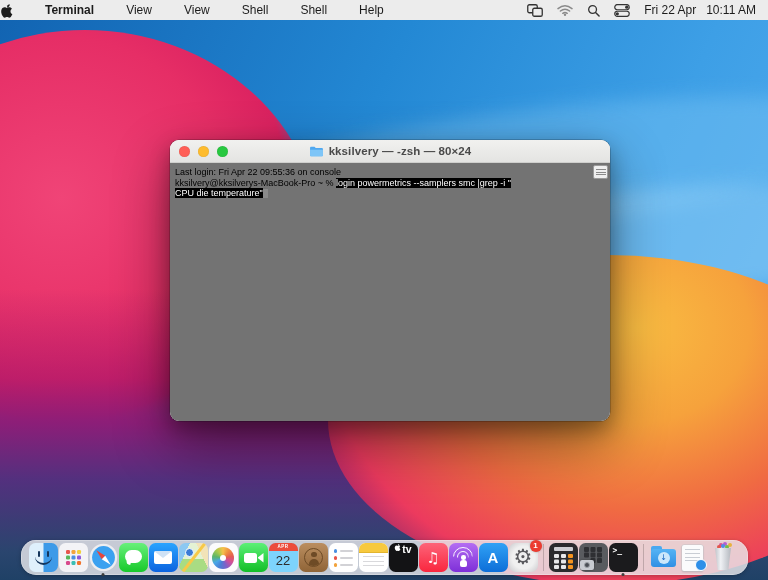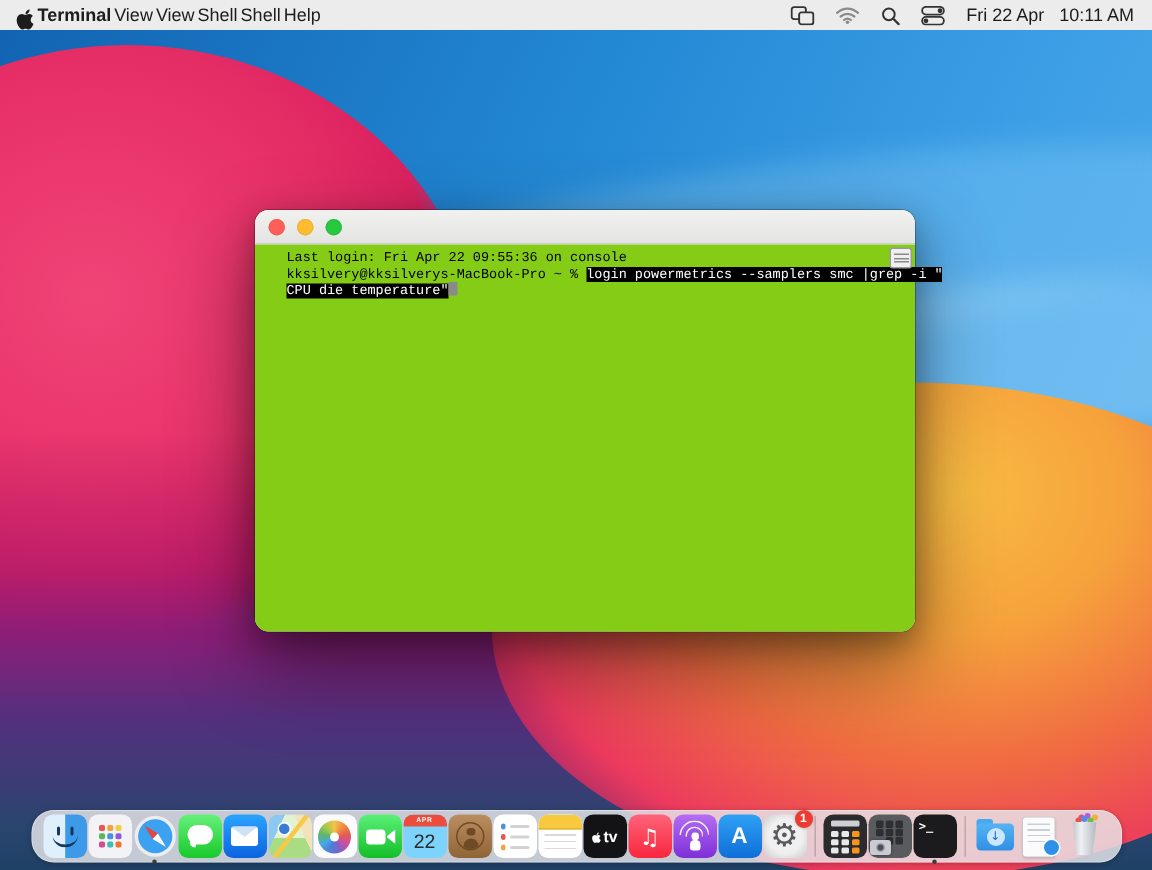--- a/index.html
+++ b/index.html
@@ -3,21 +3,21 @@
 <meta charset="utf-8">
 <style>
   html,body{margin:0;padding:0;background:#000;}
   #screen{position:relative;width:768px;height:580px;overflow:hidden;
     font-family:"Liberation Sans",sans-serif;-webkit-font-smoothing:antialiased;}
 
   
   .menubar{position:absolute;top:0;left:0;right:0;height:20px;background:#ECECEC;
     display:flex;align-items:center;justify-content:space-between;z-index:50;
     font-size:12px;color:#1c1c1c;}
-  .mb-left{display:flex;align-items:flex-end;gap:2px;padding-left:10px;height:100%;}
+  .mb-left{display:flex;align-items:center;gap:32px;padding-left:0;height:100%;}
   .mb-right{display:flex;align-items:center;gap:14px;padding-right:12px;height:100%;}
   .mb-item{cursor:default;line-height:20px;white-space:nowrap;}
   .mb-app{font-weight:700;}
   .apple-logo{display:flex;align-items:center;}
   .statico{display:flex;align-items:center;}
   .mb-date{margin-right:-4px;}
 
   
   .desktop{position:absolute;top:20px;left:0;right:0;bottom:0;overflow:hidden;}
   .sky{position:absolute;inset:0;
@@ -35,23 +35,23 @@
   
   .window{position:absolute;left:170px;top:120px;width:440px;height:281px;border-radius:9px;
     background:#FFFFFF;box-shadow:0 0 0 0.5px rgba(0,0,0,.35),0 22px 55px rgba(0,0,0,.45),0 8px 20px rgba(0,0,0,.3);
     z-index:10;display:flex;flex-direction:column;}
   .titlebar{height:22px;background:linear-gradient(180deg,#F1F1EF,#E4E4E2);border-bottom:1px solid #CFCFCD;
     border-radius:9px 9px 0 0;display:flex;align-items:center;position:relative;flex:0 0 auto;}
   .lights{display:flex;gap:8px;padding-left:9px;}
   .light{width:11px;height:11px;border-radius:50%;box-shadow:inset 0 0 1px rgba(0,0,0,.25);}
   .title-wrap{position:absolute;left:0;right:0;display:flex;align-items:center;justify-content:center;gap:5px;pointer-events:none;}
   .wtitle{font-size:11.5px;font-weight:700;color:#4a4a4a;letter-spacing:.1px;}
-  .term-body{flex:1;background:#84cc16;border-radius:0 0 9px 9px;position:relative;
-    font-family:Liberation Mono, monospace;font-size:9px;line-height:10.6px;color:#000;
-    padding:4px 0 0 21px;}
+  .term-body{flex:1;background:#737373;border-radius:0 0 9px 9px;position:relative;
+    font-family:Liberation Sans, sans-serif;font-size:9px;line-height:10.6px;color:#000;
+    padding:4px 0 0 5px;}
   .tline{white-space:pre;}
   .sel{background:#000;color:#fff;}
   .cursor{display:inline-block;width:5.5px;height:9px;background:#8A8A8A;vertical-align:-1.5px;}
   .scroll-marker{position:absolute;top:2px;right:2px;width:10px;height:12px;border:1px solid #9a9a9a;
     border-radius:2px;background:#EFEFEF;display:flex;flex-direction:column;justify-content:center;gap:1.5px;padding:0 1.5px;}
   .scroll-marker i{display:block;height:1px;background:#8a8a8a;}
 
   
   .dock{position:absolute;left:21px;bottom:5px;width:727px;height:35px;border-radius:15px;
     background:rgba(232,232,235,.82);box-shadow:inset 0 0 0 0.5px rgba(255,255,255,.55),0 1px 4px rgba(0,0,0,.25);
@@ -105,21 +105,21 @@
   .reminders .dots{position:absolute;left:5px;top:6px;width:3.5px;height:3.5px;border-radius:50%;background:#4A90E2;
     box-shadow:0 7px 0 #E8554A,0 14px 0 #F2A33C;}
   .reminders .lines{position:absolute;left:11.5px;top:7px;width:13px;height:1.6px;border-radius:1px;background:#D2D2D6;
     box-shadow:0 7px 0 #D2D2D6,0 14px 0 #D2D2D6;}
   
   .notes{background:#fff;overflow:hidden;}
   .notes .strip{position:absolute;top:0;left:0;right:0;height:8.5px;background:#F7C93E;border-bottom:1px solid #E3B52E;}
   .notes .nlines{position:absolute;left:4px;right:4px;top:13px;height:12px;
     background:repeating-linear-gradient(180deg,#D9D9DC 0 1px,rgba(0,0,0,0) 1px 4.5px);}
   
-  .tv{background:#131315;display:flex;align-items:center;justify-content:center;gap:1px;}
+  .tv{background:#131315;display:flex;align-items:flex-start;justify-content:center;gap:1px;}
   .tv .tvtxt{color:#fff;font-size:10.5px;font-weight:700;font-family:"Liberation Sans",sans-serif;}
   
   .music{background:linear-gradient(180deg,#FD6479,#F9263E);display:flex;align-items:center;justify-content:center;}
   .music .note{color:#fff;font-size:15px;font-family:"DejaVu Sans",sans-serif;}
   
   .podcasts{background:linear-gradient(180deg,#B46DF2,#7E2FD8);}
   .podcasts .arc{position:absolute;border:1.6px solid rgba(255,255,255,.95);border-radius:50%;}
   .podcasts .a1{left:4px;top:4px;width:18px;height:18px;clip-path:inset(0 0 52% 0);}
   .podcasts .a2{left:8px;top:8px;width:10px;height:10px;clip-path:inset(0 0 45% 0);}
   .podcasts .phead{position:absolute;left:12.5px;top:12px;width:4.5px;height:4.5px;border-radius:50%;background:#fff;}
@@ -228,20 +228,27 @@
     <div class="pink-blob"></div>
     <div class="bottom-grad"></div>
     <div class="orange-blob"></div>
 
     <div class="window">
       <div class="titlebar">
         <div class="lights">
           <span class="light" style="background:#FF5F57"></span>
           <span class="light" style="background:#FEBC2E"></span>
           <span class="light" style="background:#28C840"></span>
+        </div>
+        <div class="title-wrap">
+          <svg width="15" height="12" viewBox="0 0 16 13">
+            <path d="M1 3.2c0-.8.6-1.4 1.4-1.4h3.4l1.4 1.5h6.4c.8 0 1.4.6 1.4 1.4v6c0 .8-.6 1.4-1.4 1.4H2.4c-.8 0-1.4-.6-1.4-1.4z" fill="#4FA8F0"></path>
+            <path d="M1 5.2h14v5.5c0 .8-.6 1.4-1.4 1.4H2.4c-.8 0-1.4-.6-1.4-1.4z" fill="#7EC5F7"></path>
+          </svg>
+          <span class="wtitle">kksilvery — -zsh — 80×24</span>
         </div>
       </div>
       <div class="term-body">
         <div class="tline">Last login: Fri Apr 22 09:55:36 on console</div>
         <div class="tline"><span>kksilvery@kksilverys-MacBook-Pro ~ % </span><span class="sel">login powermetrics --samplers smc |grep -i "</span></div>
         <div class="tline"><span class="sel">CPU die temperature"</span><span class="cursor"></span></div>
         <div class="scroll-marker">
             <i></i>
             <i></i>
             <i></i>

